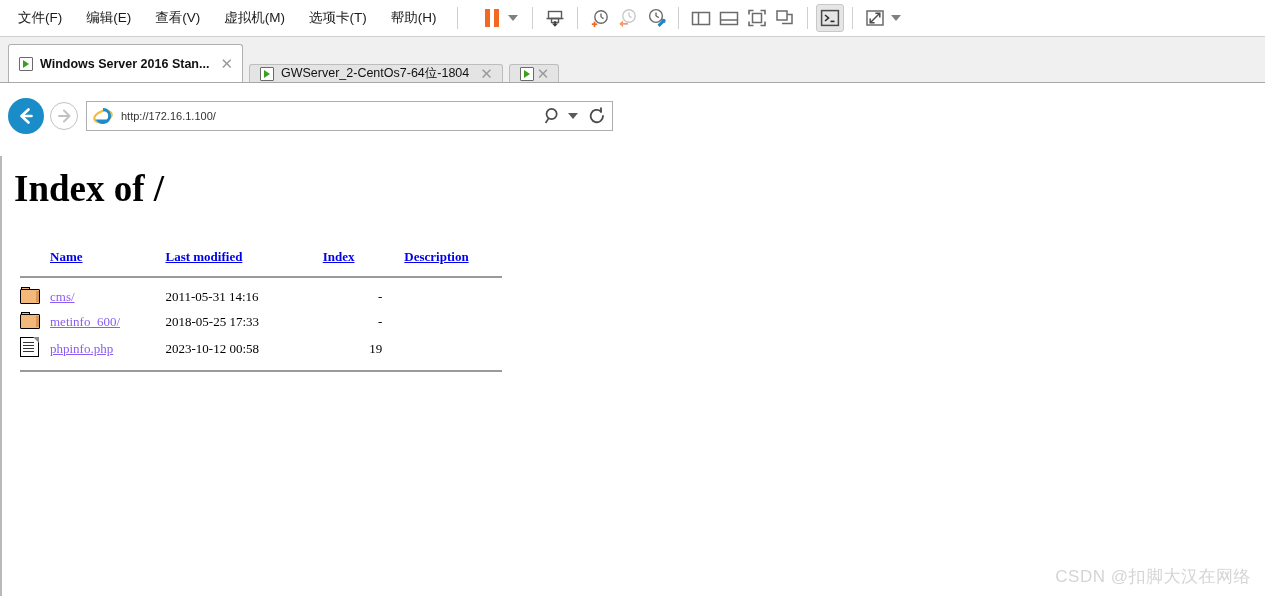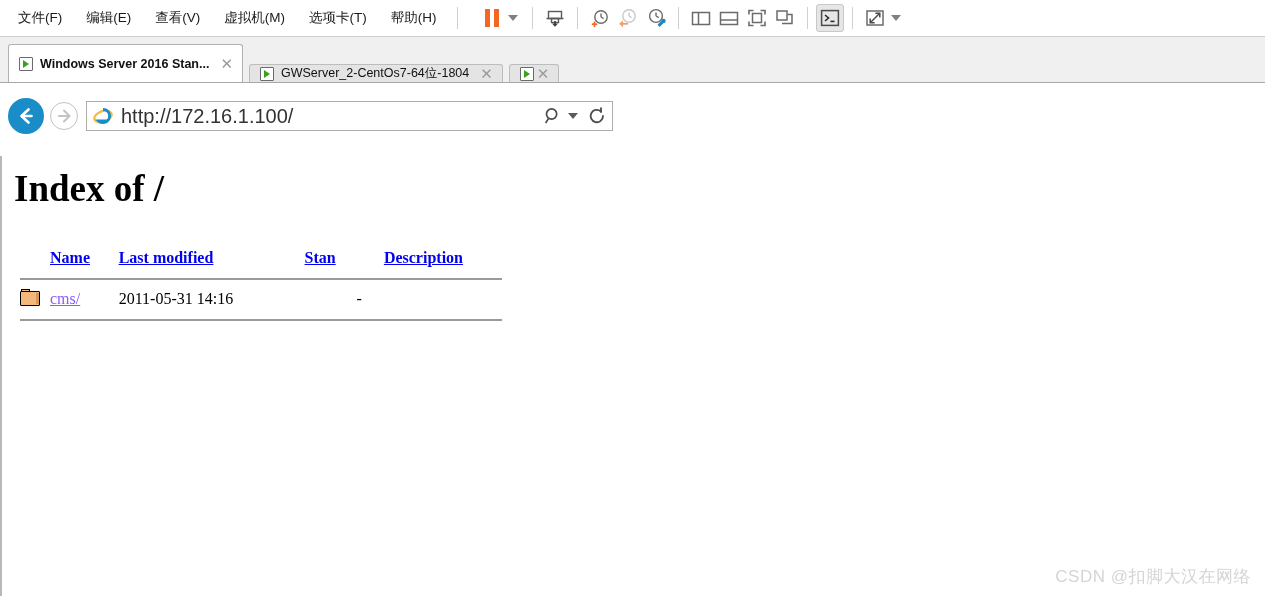--- a/index.html
+++ b/index.html
@@ -181,21 +181,21 @@
     width: 527px;
     height: 30px;
     border: 1px solid #adadad;
     background: #ffffff;
     display: flex;
     align-items: center;
     box-sizing: border-box;
   }
   #address-text {
     flex: 1;
-    font-size: 20px;
+    font-size: 11px;
     color: #333;
     margin-left: 8px;
     white-space: nowrap;
     overflow: hidden;
   }
   .addr-btn {
     width: 30px; height: 28px;
     display: flex;
     align-items: center;
     justify-content: center;
@@ -264,21 +264,21 @@
     font-size: 37px;
     font-weight: bold;
     color: #000;
     margin: 12px 0 0 12px;
     line-height: 1.15;
   }
   #listing-table {
     margin: 38px 0 0 18px;
     border-collapse: collapse;
     font-family: "Liberation Serif", serif;
-    font-size: 16px;
+    font-size: 13px;
     color: #000;
   }
   #listing-table th {
     text-align: left;
     font-weight: bold;
     padding: 0 0 4px 0;
     vertical-align: bottom;
   }
   #listing-table th a {
     color: #0000ee;
@@ -596,21 +596,21 @@
     <thead>
       <tr>
         <th class="col-icon"></th>
         <th class="col-name">
           <a href="#">Name</a>
         </th>
         <th class="col-mod">
           <a href="#">Last modified</a>
         </th>
         <th class="col-size">
-          <a href="#">Stan</a>
+          <a href="#">Index</a>
         </th>
         <th class="col-desc">
           <a href="#">Description</a>
         </th>
       </tr>
     </thead>
     <tbody>
       <tr class="rule-row">
         <td colspan="5">
           <div class="rule"></div>
@@ -624,21 +624,47 @@
           </span>
         </td>
         <td class="col-name">
           <a class="entry-link" href="#">cms/</a>
         </td>
         <td class="col-mod">2011-05-31 14:16</td>
         <td class="col-size">-</td>
         <td class="col-desc"></td>
       </tr>
 
-
+      <tr>
+        <td class="col-icon">
+          <span class="folder-ic">
+            <span class="tab"></span><span class="body"></span><span class="flap"></span>
+          </span>
+        </td>
+        <td class="col-name">
+          <a class="entry-link" href="#">metinfo_600/</a>
+        </td>
+        <td class="col-mod">2018-05-25 17:33</td>
+        <td class="col-size">-</td>
+        <td class="col-desc"></td>
+      </tr>
+
+      <tr>
+        <td class="col-icon">
+          <span class="doc-ic">
+            <span class="sheet"></span><span class="lines"></span><span class="fold"></span>
+          </span>
+        </td>
+        <td class="col-name">
+          <a class="entry-link" href="#">phpinfo.php</a>
+        </td>
+        <td class="col-mod">2023-10-12 00:58</td>
+        <td class="col-size">19</td>
+        <td class="col-desc"></td>
+      </tr>
 
       <tr class="rule-row">
         <td colspan="5">
           <div class="rule"></div>
         </td>
       </tr>
     </tbody>
   </table>
 </div>
 

